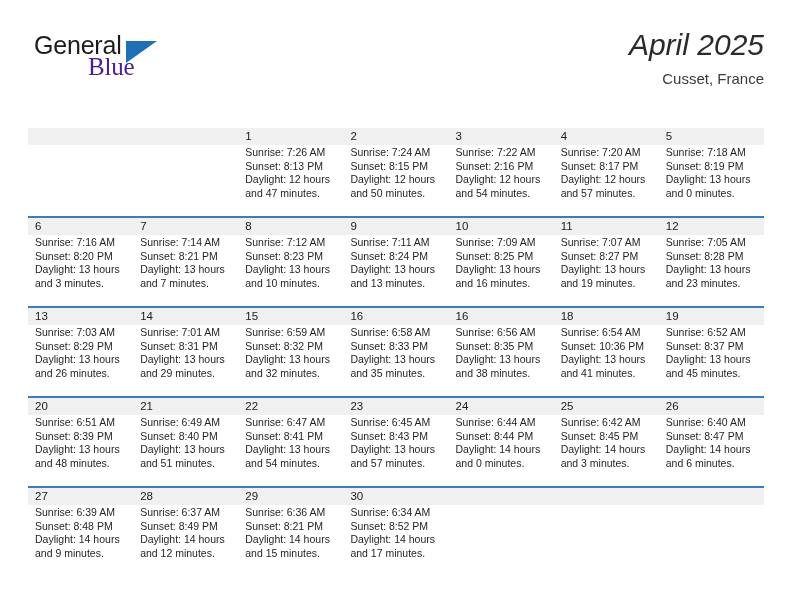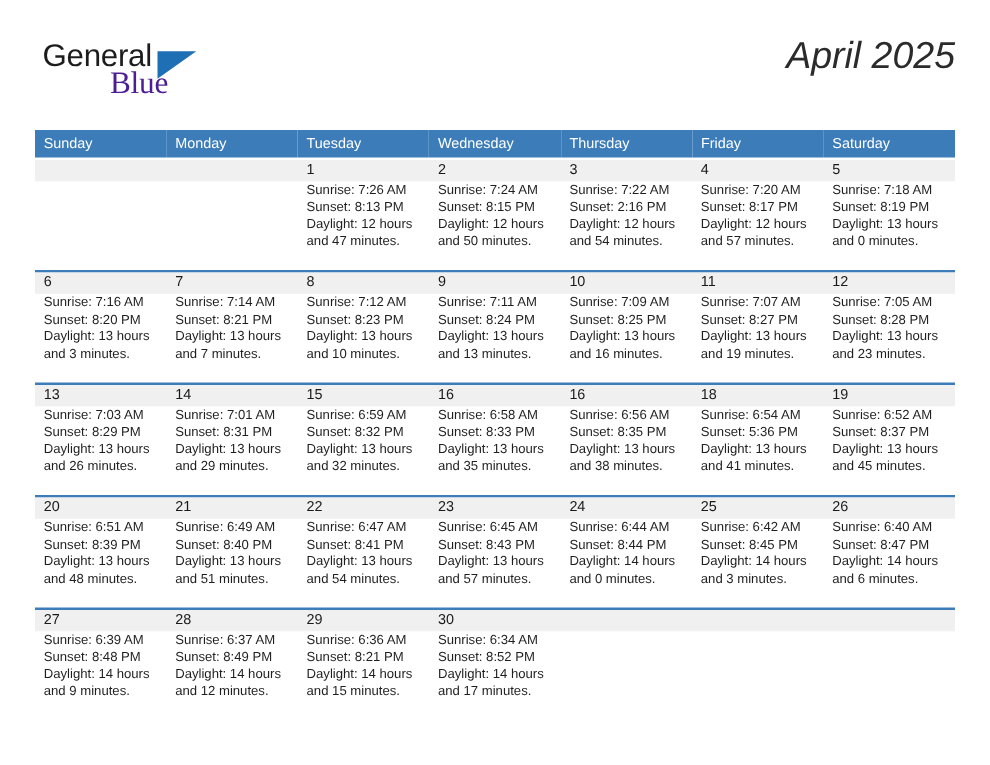--- a/index.html
+++ b/index.html
@@ -170,37 +170,25 @@
   <div class="header">
 
     <div class="brand">
       <span class="brand-general">General</span>
       <span class="brand-triangle"></span>
       <span class="brand-blue">Blue</span>
     </div>
 
     <div class="title-block">
       <div class="cal-title">April 2025</div>
+      <div class="cal-location">Cusset, France</div>
     </div>
 
   </div>
 
-  <table class="calendar">
-    <thead>
-      <tr class="cal-head-row">
-        <th>Sunday</th>
-        <th>Monday</th>
-        <th>Tuesday</th>
-        <th>Wednesday</th>
-        <th>Thursday</th>
-        <th>Friday</th>
-        <th>Saturday</th>
-      </tr>
-    </thead>
-  </table>
 
   <div id="weeks-container" style="position:absolute; left:28px; top:128px; width:736px;">
       <div class="week">
         <div class="week-inner">
           <div class="day-band"></div>
           <div class="daycell">
             <div class="daynum"></div>
             <div class="dayinfo"></div>
           </div>
           <div class="daycell">
@@ -332,21 +320,21 @@
           <div class="daycell">
             <div class="daynum">16</div>
             <div class="dayinfo">Sunrise: 6:56 AM
 Sunset: 8:35 PM
 Daylight: 13 hours
 and 38 minutes.</div>
           </div>
           <div class="daycell">
             <div class="daynum">18</div>
             <div class="dayinfo">Sunrise: 6:54 AM
-Sunset: 5:36 PM
+Sunset: 10:36 PM
 Daylight: 13 hours
 and 41 minutes.</div>
           </div>
           <div class="daycell">
             <div class="daynum">19</div>
             <div class="dayinfo">Sunrise: 6:52 AM
 Sunset: 8:37 PM
 Daylight: 13 hours
 and 45 minutes.</div>
           </div>

